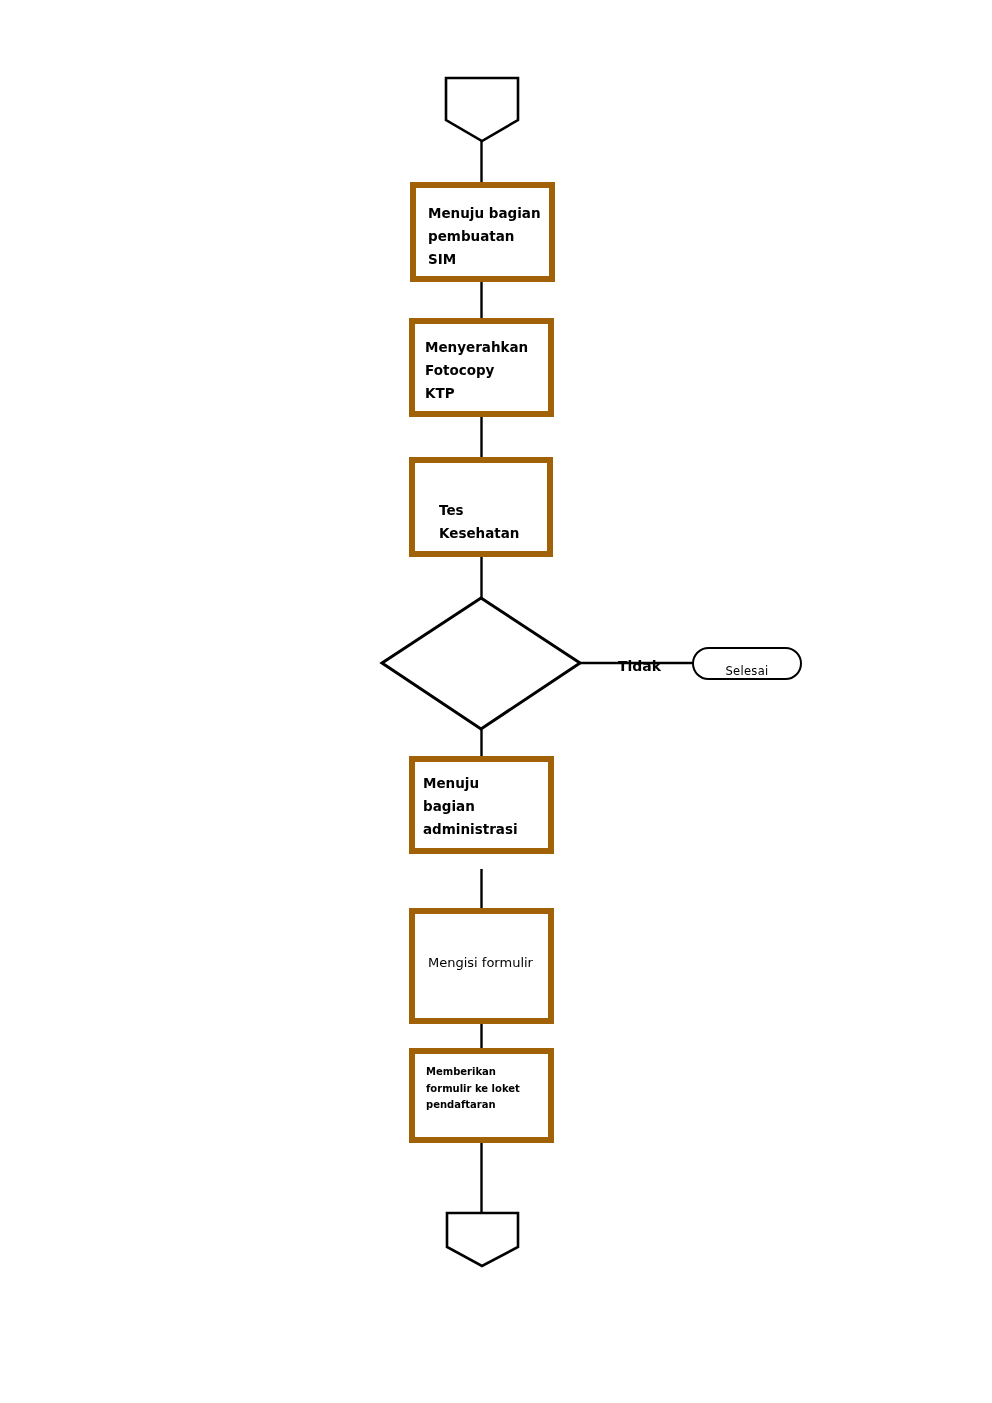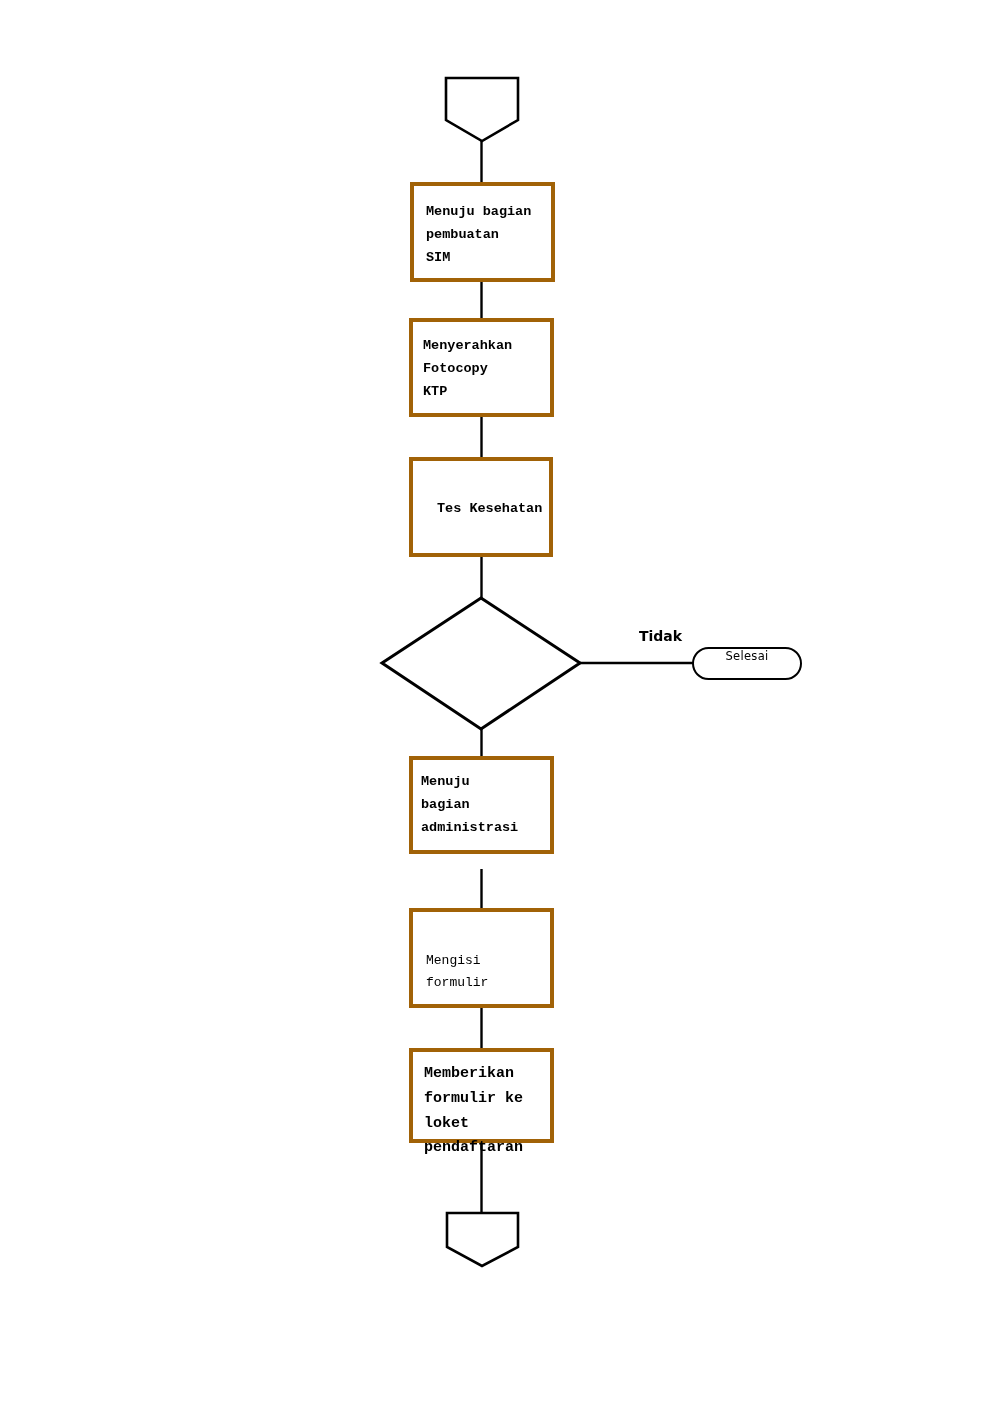--- a/index.html
+++ b/index.html
@@ -27,26 +27,25 @@
     left: 0;
     top: 0;
     width: 992px;
     height: 1403px;
     pointer-events: none;
   }
   
   .proc-box {
     position: absolute;
     box-sizing: border-box;
-    border: 4px solid #a16207;
+    border: 6px solid #a16207;
     background: #fff;
     display: flex;
     flex-direction: column;
     justify-content: flex-start;
-    font-family: Liberation Mono, monospace;
   }
   .proc-text {
     font-size: 13.5px;
     font-weight: bold;
     color: #000;
     line-height: 1.72;
     white-space: pre-line;
   }
   .align-left  { text-align: left; }
   .align-center{ text-align: left; }
@@ -70,21 +69,21 @@
   }
 
   
   .stadium {
     position: absolute;
     box-sizing: border-box;
     border: 2.5px solid #000;
     border-radius: 999px;
     background: #fff;
     display: flex;
-    align-items: flex-start;
+    align-items: flex-end;
     justify-content: center;
   }
   .stadium-text {
     font-size: 11.5px;
     color: #000;
     letter-spacing: 0.3px;
   }
 
   
   .edge-label {
@@ -142,30 +141,30 @@
   <div class="proc-box" style="left:409px; top:457px; width:144px; height:100px; padding:36px 0 0 24px;">
     <div class="proc-text align-left">Tes Kesehatan</div>
   </div>
 
   <div class="proc-box" style="left:409px; top:756px; width:145px; height:98px; padding:10px 8px 0 8px;">
     <div class="proc-text align-center">Menuju
 bagian
 administrasi</div>
   </div>
 
-  <div class="proc-box" style="left:409px; top:908px; width:145px; height:100px; padding:38px 0 0 13px;">
+  <div class="proc-box" style="left:409px; top:908px; width:145px; height:116px; padding:38px 0 0 13px;">
     <div class="proc-text align-left" style="font-weight:normal; font-size:13px;">Mengisi formulir</div>
   </div>
 
   <div class="proc-box" style="left:409px; top:1048px; width:145px; height:95px; padding:10px 0 0 11px;">
-    <div class="proc-text align-left" style="font-size:15px; line-height:1.65;">Memberikan
+    <div class="proc-text align-left" style="font-size:10px; line-height:1.65;">Memberikan
 formulir ke loket
 pendaftaran</div>
   </div>
 
 
   <div class="stadium" style="left:692px; top:647px; width:110px; height:33px;">
     <span class="stadium-text">Selesai</span>
   </div>
 
-  <div class="edge-label" style="left:618px; top:628px;margin-left:21px;">Tidak</div>
+  <div class="edge-label" style="left:618px; top:658px;">Tidak</div>
 
 </div>
 
 </body></html>

